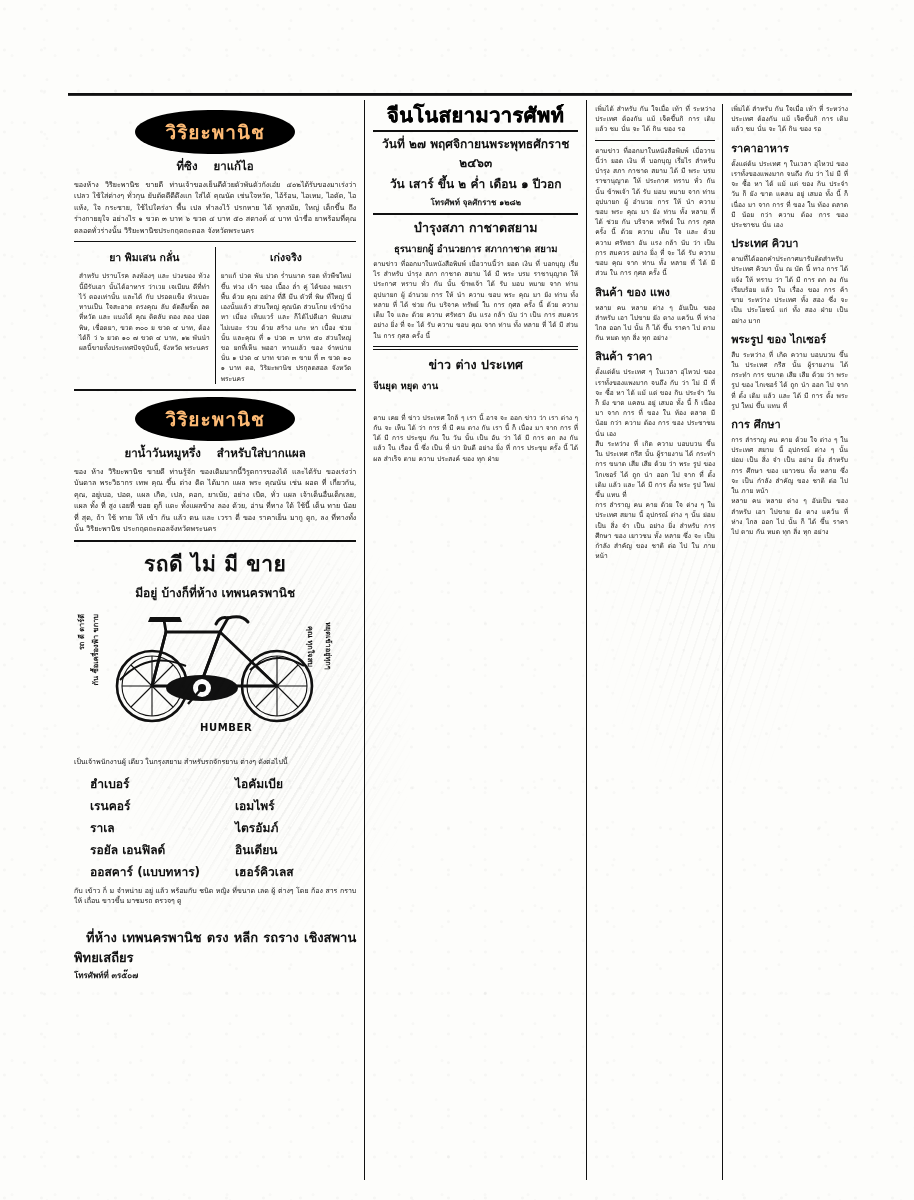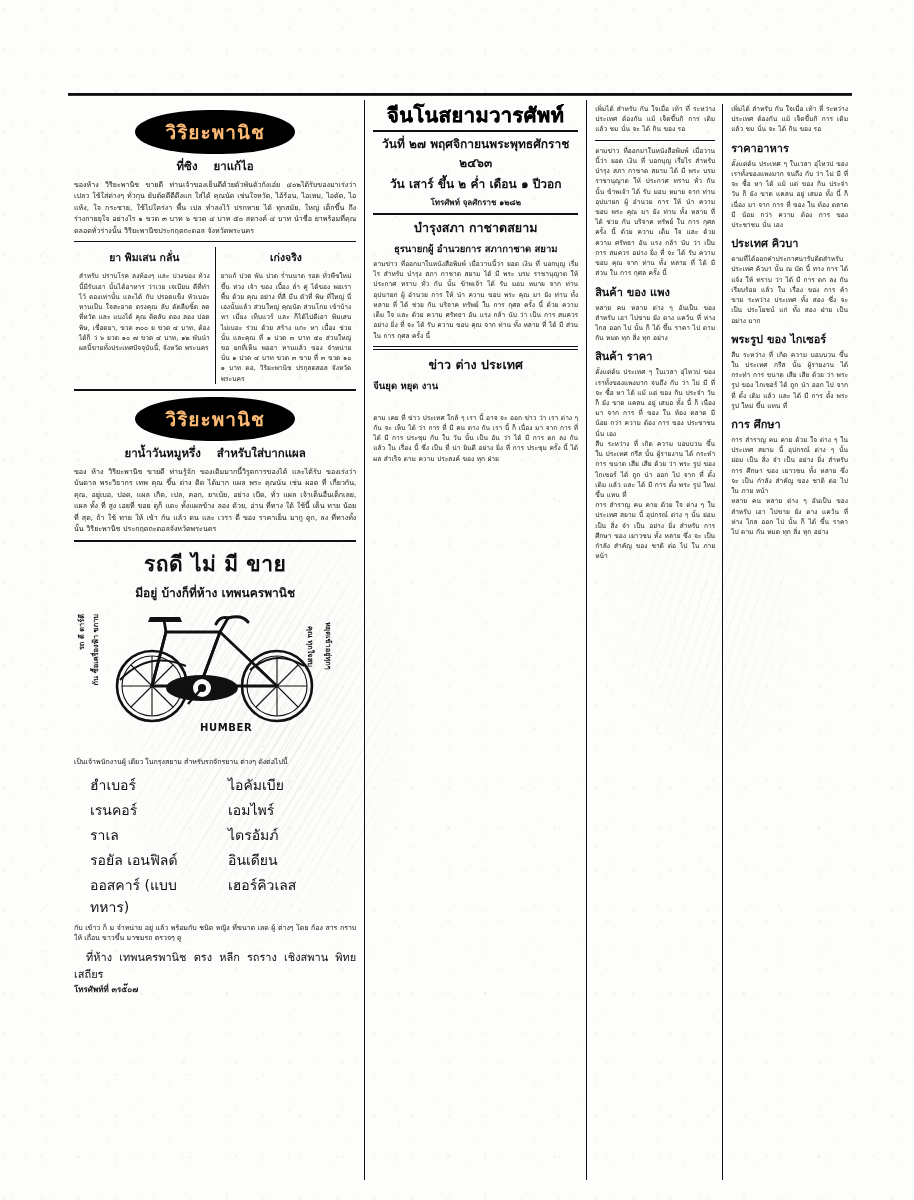--- a/index.html
+++ b/index.html
@@ -83,21 +83,21 @@
   .vtext.l1{left:2px;top:8px;transform:rotate(180deg);}
   .vtext.l2{left:16px;top:8px;transform:rotate(180deg);}
   .vtext.r1{right:40px;top:20px;}
   .vtext.r2{right:22px;top:16px;}
   .humber{position:absolute;left:126px;top:116px;font-size:10px;font-weight:700;
      letter-spacing:.6px;font-variant:small-caps;}
   .shopname{text-align:center;font-size:14px;font-weight:700;letter-spacing:.5px;margin-top:2px;}
 
   
   .brands{margin:5px 0 3px;}
-  .brow{display:flex;font-size:14px;font-weight:400;padding:1.5px 0;}
+  .brow{display:flex;font-size:12px;font-weight:700;padding:1.5px 0;gap:7px;}
   .brow .a{width:120px;padding-left:16px;}
   .brow .b{flex:1;margin-left:18px;}
 
   .small-note{font-size:7px;line-height:1.55;text-align:justify;}
   .sign{font-size:8px;font-weight:700;margin-top:0;}
 
   
   .rh{font-size:11px;font-weight:700;margin:4px 0 2px;}
   .mh{font-size:12.5px;font-weight:700;text-align:center;margin:3px 0;}
 </style>
@@ -223,21 +223,21 @@
             <span class="a">รอยัล เอนฟิลด์</span>
             <span class="b">อินเดียน</span>
           </div>
           <div class="brow">
             <span class="a">ออสคาร์ (แบบทหาร)</span>
             <span class="b">เฮอร์คิวเลส</span>
           </div>
         </div>
 
         <div class="small-note">กับ เข้าว ก็ ม จำหน่าย อยู่ แล้ว พร้อมกับ ชนิด หญิง ที่ขนาด เลด ผู้ ต่างๆ โดย ก้อง สาร กราบให้ เถื่อน ขาวขึ้น มาชมรถ ตรวจๆ ดู</div>
-        <div class="small-note" style="margin-top:5px;font-size:11px;font-weight:400;text-indent:12px">ที่ห้าง เทพนครพานิช ตรง หลีก รถราง เชิงสพาน พิทยเสถียร</div>
+        <div class="small-note" style="margin-top:21px;font-size:13px;font-weight:700;text-indent:12px">ที่ห้าง เทพนครพานิช ตรง หลีก รถราง เชิงสพาน พิทยเสถียร</div>
         <div class="sign">โทรศัพท์ที่ ๓ร๕๊๐๗</div>
       </div>
     </div>
 
     <div class="col mid">
       <div class="mast">
         <div class="logo">จีนโนสยามวารศัพท์</div>
         <hr class="rule thick" style="margin:3px 0 2px">
         <div class="dateline">วันที่ ๒๗ พฤศจิกายนพระพุทธศักราช ๒๔๖๓</div>
         <div class="dateline">วัน เสาร์ ขึ้น ๒ ค่ำ เดือน ๑ ปีวอก</div>

